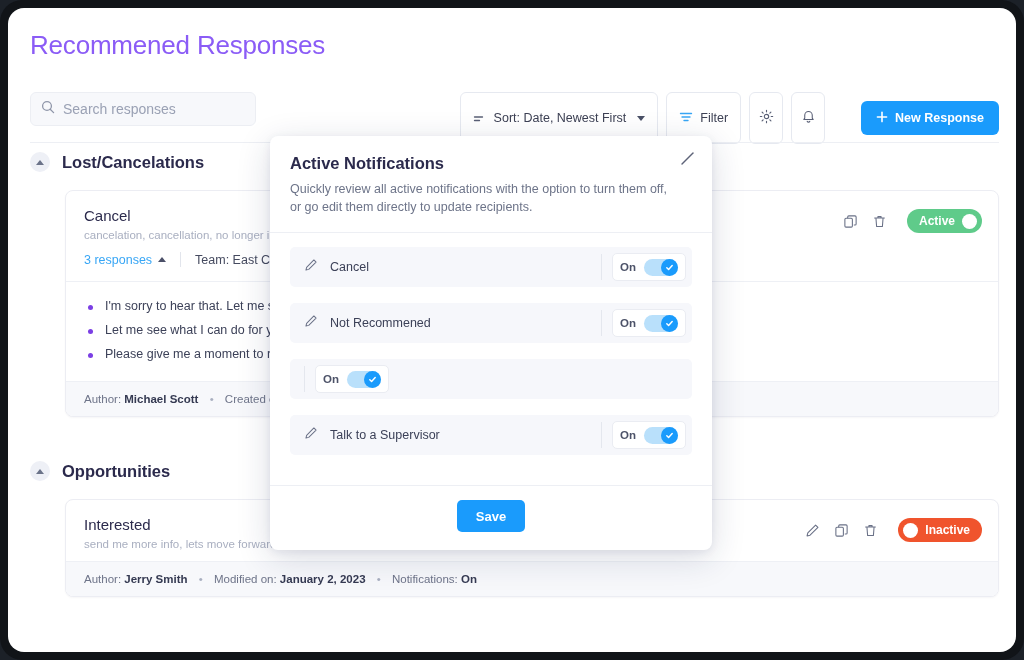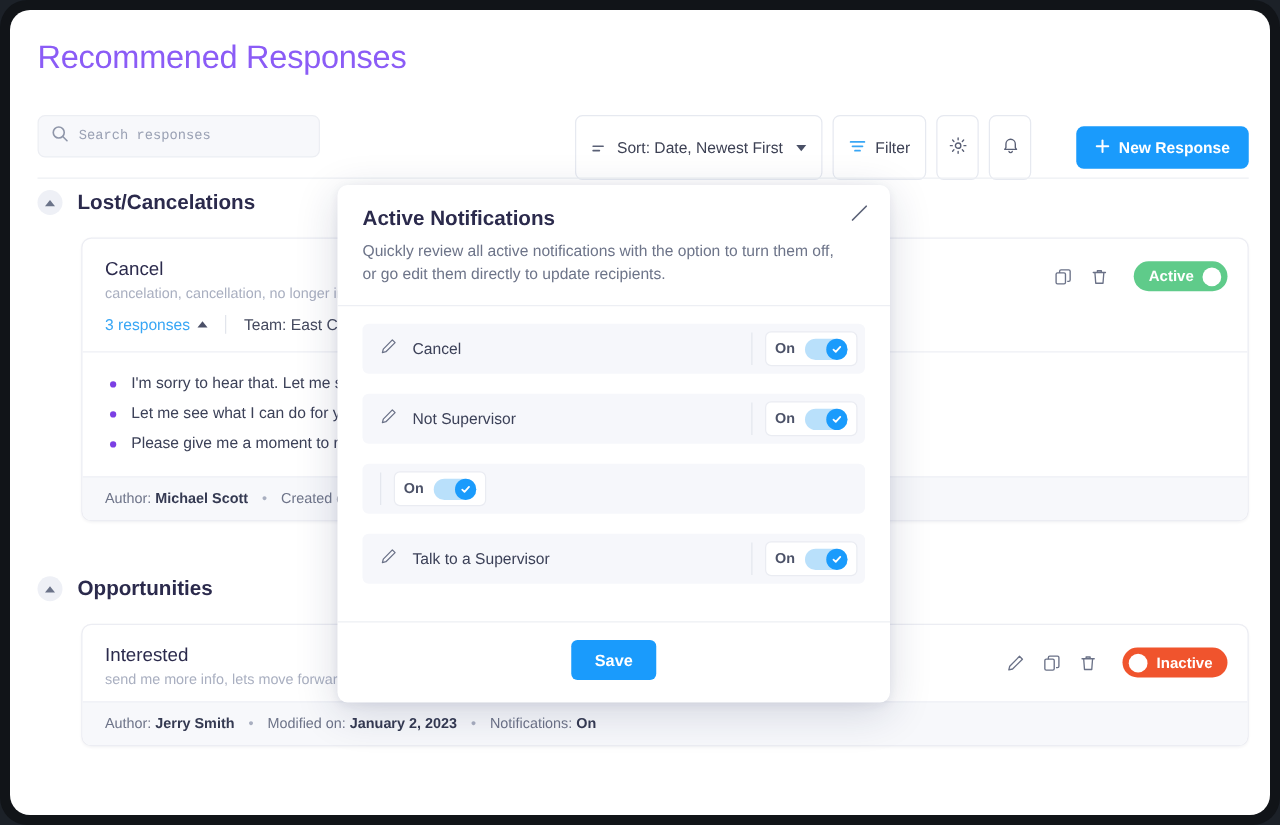--- a/index.html
+++ b/index.html
@@ -56,22 +56,22 @@
     border-radius: 6px;
     display: flex;
     align-items: center;
     padding: 0 10px;
     gap: 8px;
   }
   .search-box input {
     border: none;
     outline: none;
     background: transparent;
-    font-family: Liberation Mono, monospace;
-    font-size: 11px;
+    font-family: Liberation Sans, sans-serif;
+    font-size: 14px;
     color: #8b93a7;
     width: 100%;
   }
   .search-box input::placeholder { color: #9aa1b4; }
 
   .toolbar-right {
     position: absolute;
     right: 17px; top: 8px;
     display: flex;
     align-items: center;
@@ -268,21 +268,21 @@
     font-size: 11.5px;
     color: #6e7governing;
     color: #6e7489;
   }
   .card-footer b { color: #353a52; font-weight: 700; }
   .dot-sep { margin: 0 8px; color: #a9afc0; }
 
   
   #modal {
     position: absolute;
-    left: 262px; top: 140px;
+    left: 262px; top: 128px;
     width: 442px;
     background: #ffffff;
     border-radius: 8px;
     box-shadow: 0 8px 34px rgba(26,35,80,0.16), 0 2px 8px rgba(26,35,80,0.07);
     z-index: 50;
     overflow: hidden;
   }
   .modal-head { padding: 18px 20px 16px 20px; position: relative; }
   .modal-title {
     font-size: 16.5px;
@@ -623,21 +623,21 @@
           </div>
         </div>
 
         <div class="notif-row">
           <div class="notif-left">
             <span>
               <svg width="14" height="14" viewBox="0 0 16 16" fill="none">
                 <path d="M11.3 2.2l2.5 2.5L5.4 13 2.2 13.8 3 10.6l8.3-8.4z" stroke="#6a7187" stroke-width="1.15" stroke-linejoin="round"></path>
               </svg>
             </span>
-            <span class="notif-label">Not Supervisor</span>
+            <span class="notif-label">Not Recommened</span>
           </div>
           <span class="notif-vsep"></span>
           <div class="toggle-wrap">
             <span class="toggle-text">On</span>
             <span class="toggle-track">
               <span class="toggle-knob">
                 <svg width="9" height="9" viewBox="0 0 10 10">
                     <path d="M2 5.2l2 2 4-4.4" stroke="#fff" stroke-width="1.6" fill="none" stroke-linecap="round" stroke-linejoin="round"></path>
                   </svg>
               </span>

